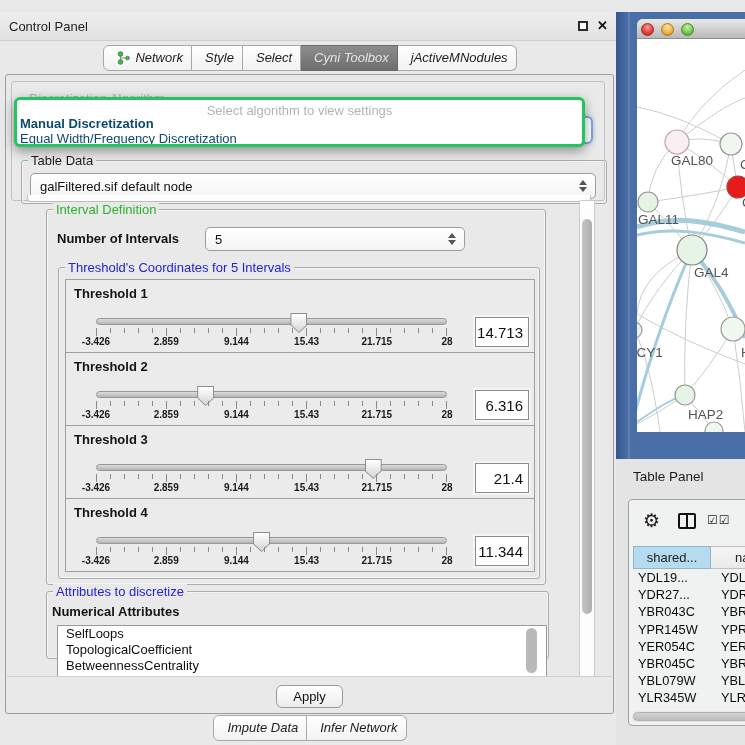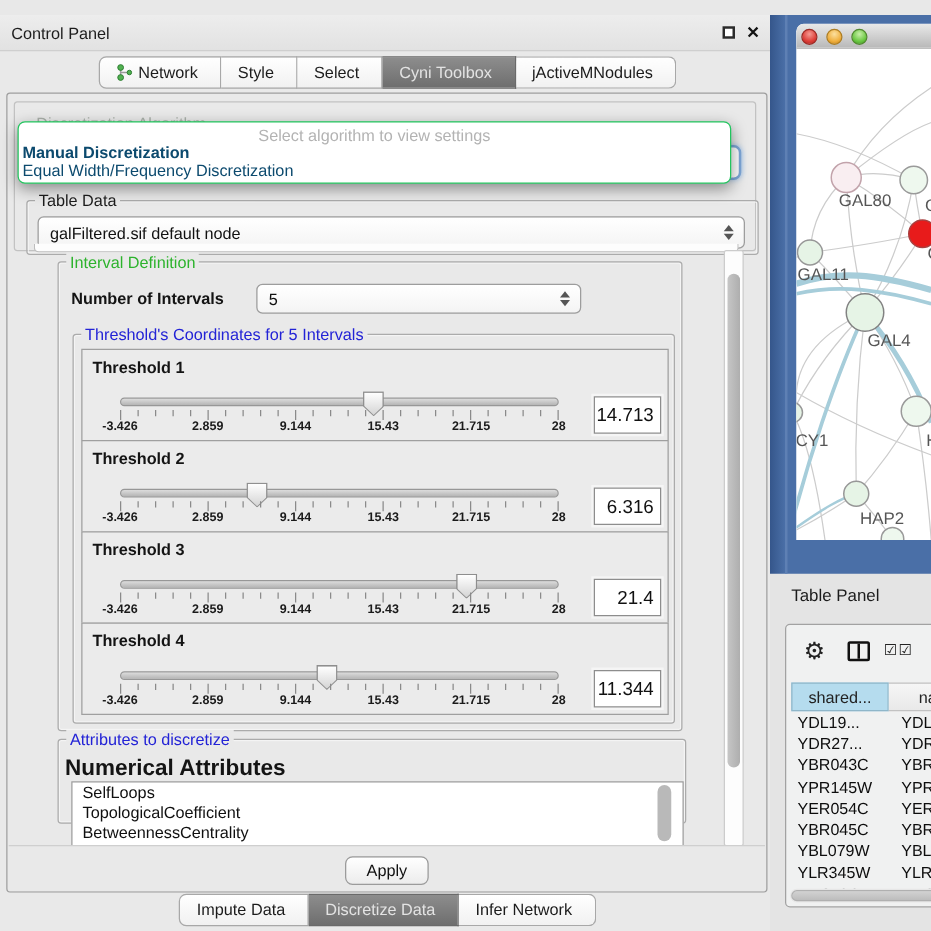--- a/index.html
+++ b/index.html
@@ -10,21 +10,21 @@
   
   #left { position:absolute; left:0; top:0; width:616px; height:745px; background:#e9e9e9; }
   #titlebar { position:absolute; left:0; top:0; width:100%; height:29px; background:linear-gradient(#ededed,#e2e2e2); border-bottom:1px solid #cfcfcf; }
   #titlebar .t { position:absolute; left:9px; top:7px; font-size:13px; color:#1d1d1d; }
   .float-ico { position:absolute; right:28px; top:9px; width:10px; height:10px; border:2px solid #2b2b2b; background:#fff; }
   .close-ico { position:absolute; right:8px; top:6px; font-size:13px; font-weight:bold; color:#111; }
 
   .tabrow { position:absolute; display:flex; justify-content:center; width:620px; }
   #toptabs { top:33px; }
   #bottomtabs { top:703px; }
-  .tab { font-size:13px; color:#1c1c1c; background:linear-gradient(#ffffff,#f1f1f1); border:1px solid #a8a8a8; border-left:none; padding:4px 18px 5px 13px; display:flex; align-items:center; gap:5px; white-space:nowrap; }
+  .tab { font-size:13px; color:#1c1c1c; background:linear-gradient(#ffffff,#f1f1f1); border:1px solid #a8a8a8; border-left:none; padding:4px 8px 5px 13px; display:flex; align-items:center; gap:5px; white-space:nowrap;font-style:italic; }
   .tab:first-child { border-left:1px solid #a8a8a8; border-radius:6px 0 0 6px; }
   .tab:last-child { border-radius:0 6px 6px 0; }
   .tab.sel { background:linear-gradient(#8d8d8d,#6e6e6e); color:#e3e3e3; border-color:#6a6a6a; }
 
   #content { position:absolute; left:5px; top:62px; width:609px; height:640px; background:#e9e9e9; border:1px solid #9e9e9e; border-radius:3px; }
 
   #algo-subpanel { position:absolute; left:5px; top:6px; width:594px; height:120px; border:1px solid #c2c2c2; border-radius:3px; background:#e9e9e9; }
   #algo-label { position:absolute; left:17px; top:9px; font-size:13px; color:#a9b0a9; }
   #algo-combo-ghost { position:absolute; left:25px; top:34px; width:556px; height:28px; background:#fff; border:2px solid #7ea7d8; border-radius:6px; box-shadow:0 0 4px #9cc0e8; }
   .groupbox { position:absolute; border:1px solid #ababab; border-radius:3px; box-shadow:inset 0 0 0 1px #f4f4f4; }
@@ -33,21 +33,21 @@
   #tabledata-group .grouplabel { color:#1d1d1d; }
   .combo { position:absolute; background:linear-gradient(#ffffff,#f4f4f4); border:1px solid #9d9d9d; border-radius:5px; font-size:13px; color:#111; display:flex; align-items:center; padding-left:9px; }
   .stepper { position:absolute; right:8px; top:50%; transform:translateY(-50%); display:flex; flex-direction:column; gap:2px; }
   .stepper i { width:0; height:0; border-left:4px solid transparent; border-right:4px solid transparent; }
   .stepper .up { border-bottom:5px solid #555; }
   .stepper .dn { border-top:5px solid #555; }
   #tabledata-combo { left:8px; top:12px; width:566px; height:26px; }
   #white-strip { position:absolute; left:15px; top:113px; width:564px; height:7px; background:#fdfdfd; border:1px solid #bdbdbd; border-top:none; border-radius:0 0 4px 4px; }
 
   
-  #popup { position:absolute; left:8px; top:22px; width:571px; height:50px; background:#fff; border:1px solid #22c55e; border-radius:6px; box-shadow:0 4px 12px rgba(0,0,0,.40); z-index:30; overflow:hidden; }
+  #popup { position:absolute; left:8px; top:22px; width:571px; height:50px; background:#fff; border:3px solid #22c55e; border-radius:6px; box-shadow:0 4px 12px rgba(0,0,0,.40); z-index:30; overflow:hidden; }
   #popup .ph { text-align:center; font-size:13px; color:#b3b3b3; padding-top:3px; height:16px; }
   #popup .it { font-size:13px; color:#0c4a6e; padding:0 2px 0 3px; height:15px; line-height:15px; }
   #popup .it.b { font-weight:bold; }
 
   
   #interval-group { left:40px; top:134px; width:500px; height:376px; }
   #interval-group > .grouplabel { color:#2db32d; }
   #noi-label { position:absolute; left:10px; top:21px; font-size:13px; font-weight:bold; color:#141414; }
   #noi-combo { left:158px; top:17px; width:260px; height:24px; }
   #thr-group { left:11px; top:57px; width:482px; height:312px; }
@@ -61,21 +61,21 @@
   .ticks { position:absolute; left:30px; top:48px; width:351px; height:8px; display:flex; justify-content:space-between; }
   .ticks i { width:1px; height:5px; background:#8a8a8a; }
   .ticks i.mj { height:8px; }
   .ticklabels { position:absolute; left:30px; top:56px; width:351px; height:12px; font-size:10px; font-weight:bold; color:#1a1a1a; }
   .ticklabels span { position:absolute; transform:translateX(-50%); white-space:nowrap; }
   .thr-value { position:absolute; left:409px; top:37px; width:54px; height:30px; border:1px solid #8d8d8d; background:#fff; font-family:"Liberation Sans",sans-serif; font-size:15px; text-align:right; padding-right:5px; color:#111; box-shadow:0 0 0 2px #f5f5f5; }
 
   
   #attr-group { left:40px; top:516px; width:503px; height:68px; }
   #attr-group > .grouplabel { color:#2323d6; }
-  #attr-title { position:absolute; left:5px; top:12px; font-size:18px; font-weight:bold; color:#141414; }
+  #attr-title { position:absolute; left:5px; top:12px; font-size:13px; font-weight:bold; color:#141414; }
   #attr-list { position:absolute; left:10px; top:33px; width:490px; height:52px; background:#fff; border:1px solid #9a9a9a; overflow:hidden; }
   .attr-item { font-size:13px; color:#101010; padding-left:8px; height:16px; line-height:16px; }
   #attr-sb { position:absolute; right:9px; top:2px; width:11px; height:45px; background:#b9b9b9; border-radius:6px; }
 
   
   #main-sb { position:absolute; left:573px; top:125px; width:16px; height:477px; background:#fdfdfd; border:1px solid #cccccc; border-radius:2px; }
   #main-sb .thumb { position:absolute; left:2px; top:18px; width:10px; height:395px; background:linear-gradient(90deg,#c6c6c6,#aeaeae); border-radius:6px; }
 
   
   #apply-bar { position:absolute; left:1px; top:601px; width:605px; height:37px; border-top:1px solid #cfcfcf; background:#e9e9e9; display:flex; justify-content:center; }
@@ -384,23 +384,20 @@
         </div>
 
       <div id="apply-bar">
         <button id="apply-btn">Apply</button>
       </div>
     </div>
 
     <div id="bottomtabs" class="tabrow">
       <div class="tab">
           <span>Impute Data</span>
-        </div>
-      <div class="tab sel">
-          <span>Discretize Data</span>
         </div>
       <div class="tab">
           <span>Infer Network</span>
         </div>
     </div>
   </div>
 
   <div id="right">
     <div id="netframe">
       <div class="inner-hl"></div>

